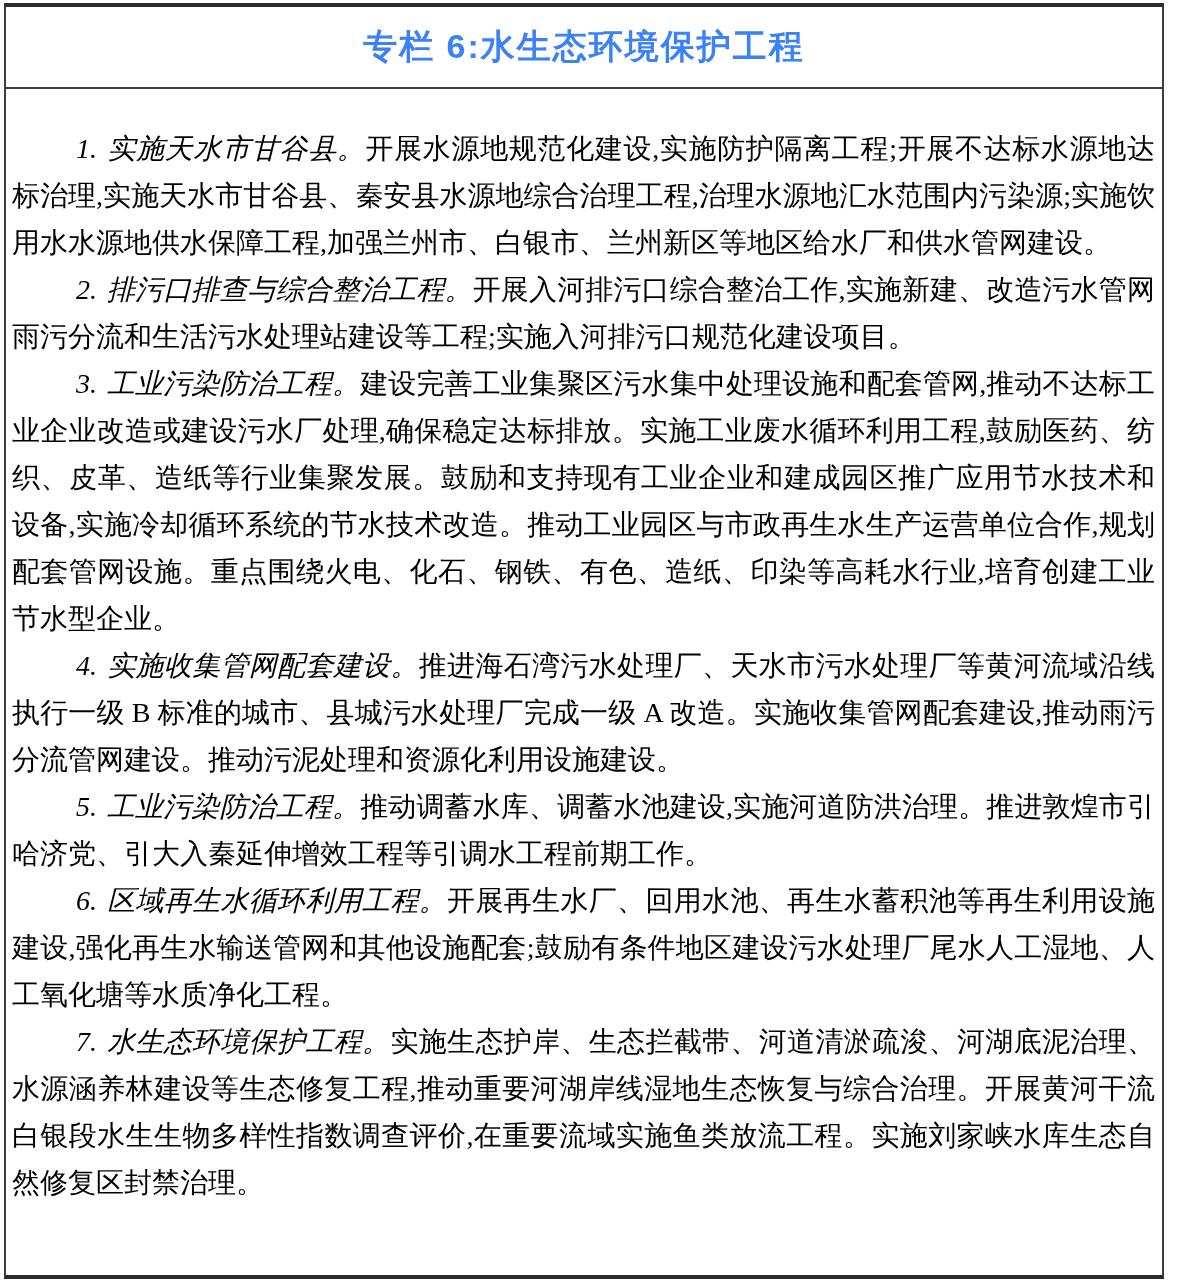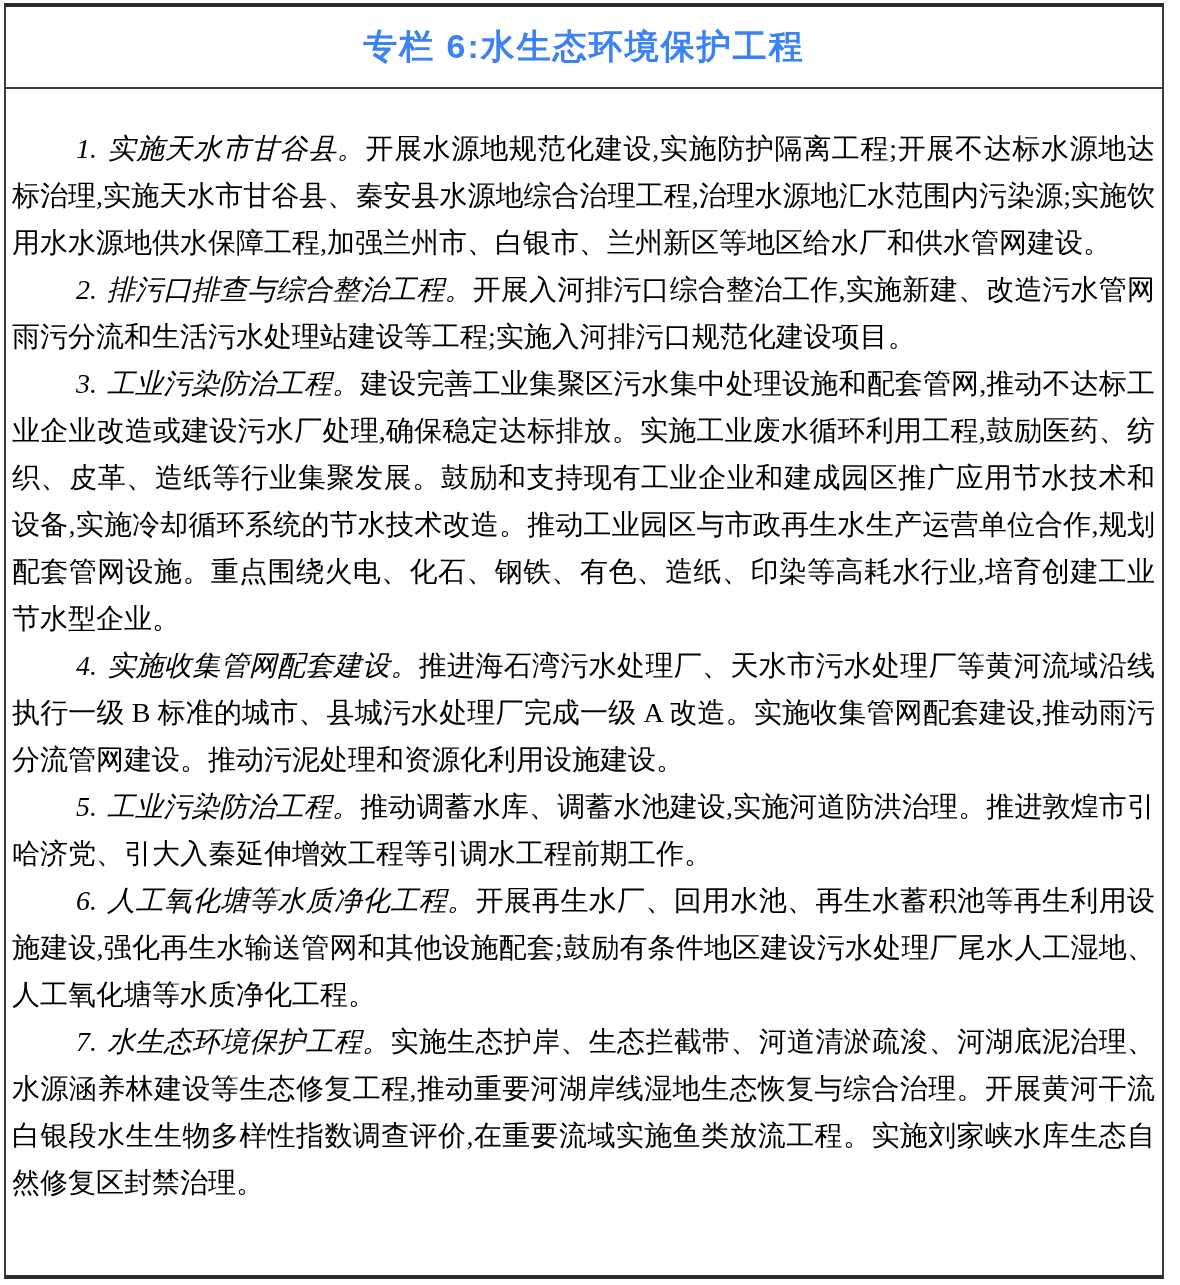--- a/index.html
+++ b/index.html
@@ -95,20 +95,20 @@
 
   <p class="para">
     <span class="num">4.</span><span class="lead">实施收集管网配套建设。</span><span class="text">推进海石湾污水处理厂、天水市污水处理厂等黄河流域沿线执行一级 B 标准的城市、县城污水处理厂完成一级 A 改造。实施收集管网配套建设,推动雨污分流管网建设。推动污泥处理和资源化利用设施建设。</span>
   </p>
 
   <p class="para">
     <span class="num">5.</span><span class="lead">工业污染防治工程。</span><span class="text">推动调蓄水库、调蓄水池建设,实施河道防洪治理。推进敦煌市引哈济党、引大入秦延伸增效工程等引调水工程前期工作。</span>
   </p>
 
   <p class="para">
-    <span class="num">6.</span><span class="lead">人工氧化塘等水质净化工程。</span><span class="text">开展再生水厂、回用水池、再生水蓄积池等再生利用设施建设,强化再生水输送管网和其他设施配套;鼓励有条件地区建设污水处理厂尾水人工湿地、人工氧化塘等水质净化工程。</span>
+    <span class="num">6.</span><span class="lead">区域再生水循环利用工程。</span><span class="text">开展再生水厂、回用水池、再生水蓄积池等再生利用设施建设,强化再生水输送管网和其他设施配套;鼓励有条件地区建设污水处理厂尾水人工湿地、人工氧化塘等水质净化工程。</span>
   </p>
 
   <p class="para">
     <span class="num">7.</span><span class="lead">水生态环境保护工程。</span><span class="text">实施生态护岸、生态拦截带、河道清淤疏浚、河湖底泥治理、水源涵养林建设等生态修复工程,推动重要河湖岸线湿地生态恢复与综合治理。开展黄河干流白银段水生生物多样性指数调查评价,在重要流域实施鱼类放流工程。实施刘家峡水库生态自然修复区封禁治理。</span>
   </p>
 </div>
 </div>
 
 </body></html>

